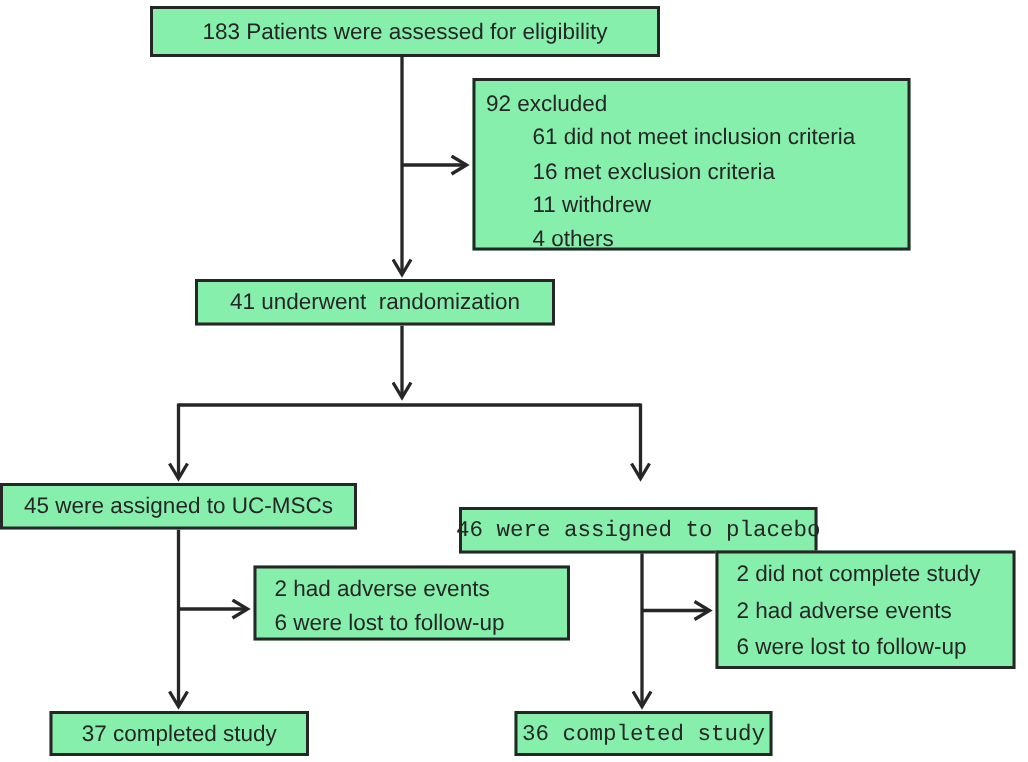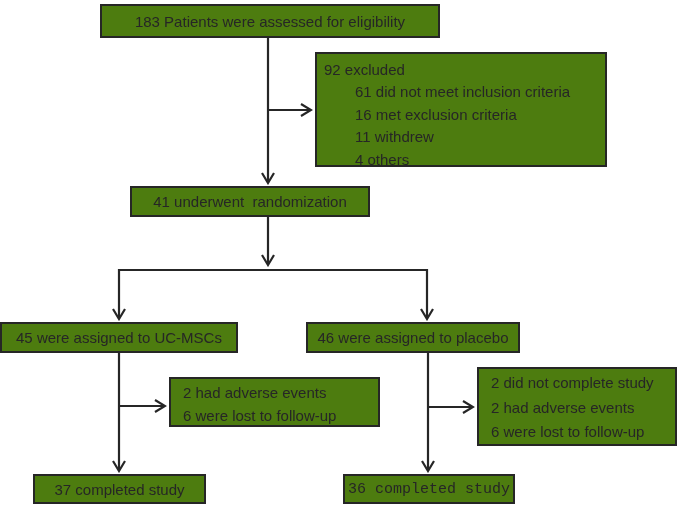--- a/index.html
+++ b/index.html
@@ -16,21 +16,21 @@
   }
   .connectors {
     position: absolute;
     left: 0; top: 0;
     width: 685px; height: 508px;
   }
   .box {
     position: absolute;
     box-sizing: border-box;
     border: 2.4px solid #262626;
-    background: #4d7c0f;
+    background: #86efac;
     color: #262626;
     font-size: 15px;
   }
   .box.center {
     display: flex;
     align-items: center;
     justify-content: center;
     text-align: center;
   }
   .box.center span { white-space: pre; }
@@ -80,21 +80,21 @@
   </div>
 
   <div class="box center" style="left:130px; top:186px; width:240px; height:31px;">
     <span>41 underwent  randomization</span>
   </div>
 
   <div class="box center" style="left:0; top:322px; width:238px; height:31px;">
     <span>45 were assigned to UC-MSCs</span>
   </div>
 
-  <div class="box center" style="left:306px; top:322px; width:214px; height:31px;">
+  <div class="box center" style="left:306px; top:338px; width:239px; height:31px;font-family:Liberation Mono, monospace;">
     <span>46 were assigned to placebo</span>
   </div>
 
   <div class="box events-left" style="left:169px; top:377px; width:211px; height:50px;">
     <div class="line">2 had adverse events</div>
     <div class="line">6 were lost to follow-up</div>
   </div>
 
   <div class="box events-right" style="left:477px; top:367px; width:200px; height:79px;">
     <div class="line">2 did not complete study</div>

